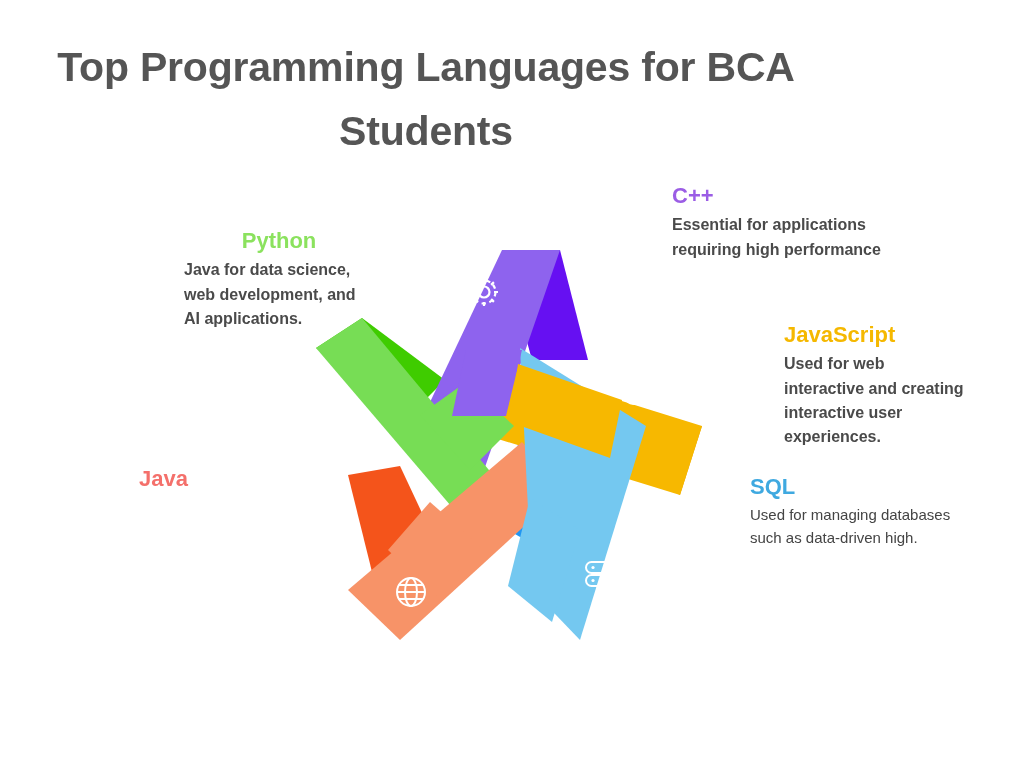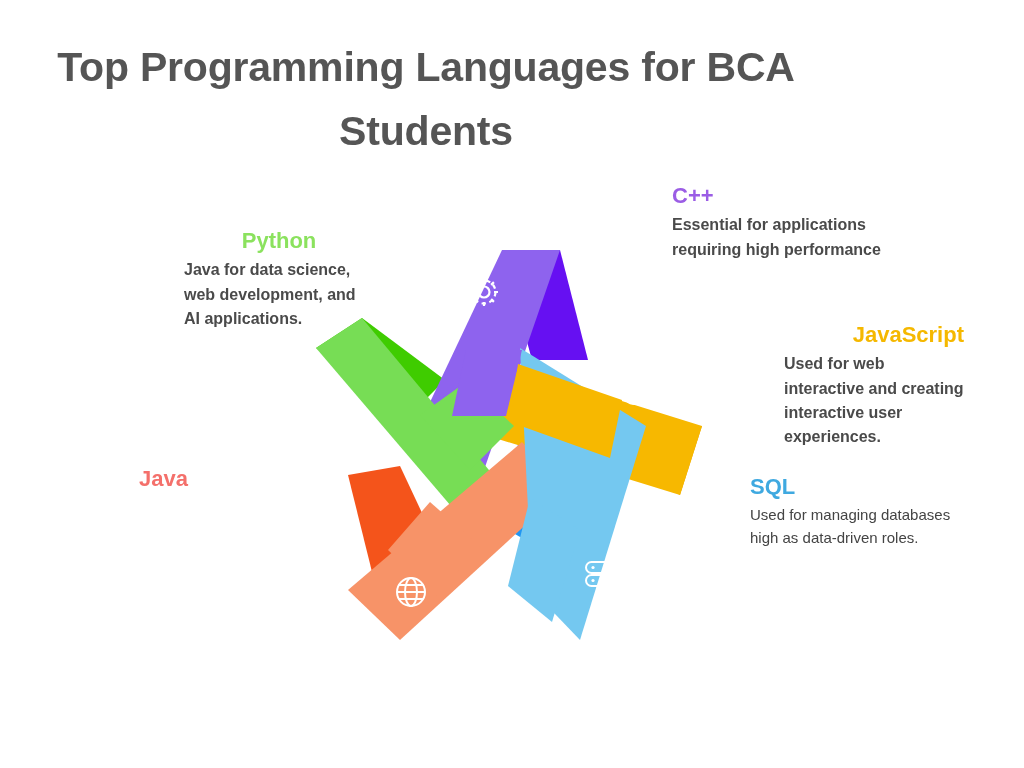--- a/index.html
+++ b/index.html
@@ -48,21 +48,21 @@
     color: #4a4a4a;
     line-height: 1.52;
     margin: 0;
   }
   
   #block-python { left: 157px; top: 228px; width: 190px; margin-left: 27px; }
   #block-python .lang-name { text-align: center; color: #8BE25E; }
   #block-cpp { left: 672px; top: 183px; width: 230px; }
   #block-cpp .lang-name { color: #9B5DE5; }
   #block-js { left: 784px; top: 322px; width: 180px; }
-  #block-js .lang-name { color: #F5B800; text-align: right; }
+  #block-js .lang-name { color: #F5B800; }
   #block-java { left: 139px; top: 466px; width: 185px; }
   #block-java .lang-name { text-align: left; color: #F4706B; }
   #block-sql { left: 750px; top: 474px; width: 205px; }
   #block-sql .lang-name { color: #3FA9E0; }
   #block-sql .lang-desc { font-weight: normal; color: #444; font-size: 15px; }
 </style>
 </head>
 <body>
 
 <div class="title">Top Programming Languages for BCA Students</div>
@@ -151,14 +151,14 @@
   <div class="lang-name" style="color: rgb(245, 184, 0);">JavaScript</div>
   <div class="lang-desc">Used for web interactive and creating interactive user experiences.</div>
 </div>
 
 <div class="label-block" id="block-java">
   <div class="lang-name" style="color: rgb(244, 112, 107);">Java</div>
 </div>
 
 <div class="label-block" id="block-sql">
   <div class="lang-name" style="color: rgb(63, 169, 224);">SQL</div>
-  <div class="lang-desc"> Used for managing databases high as data-driven roles.</div>
+  <div class="lang-desc"> Used for managing databases such as data-driven high.</div>
 </div>
 
 </body></html>

